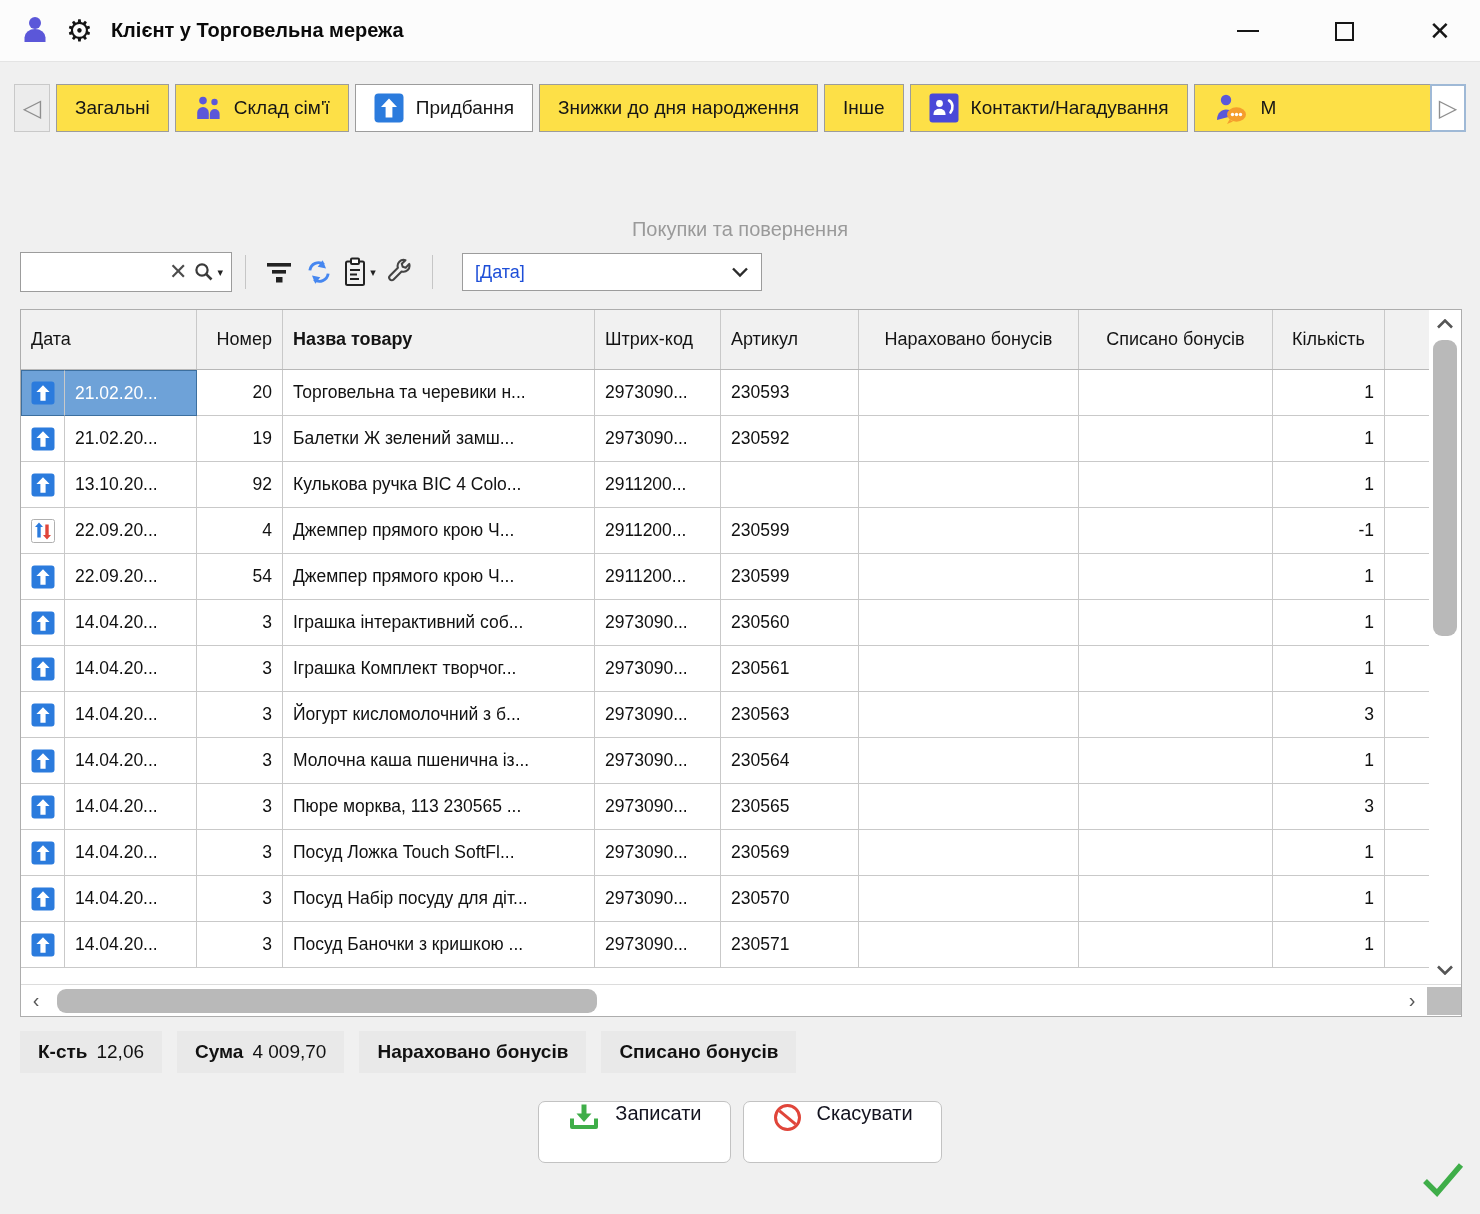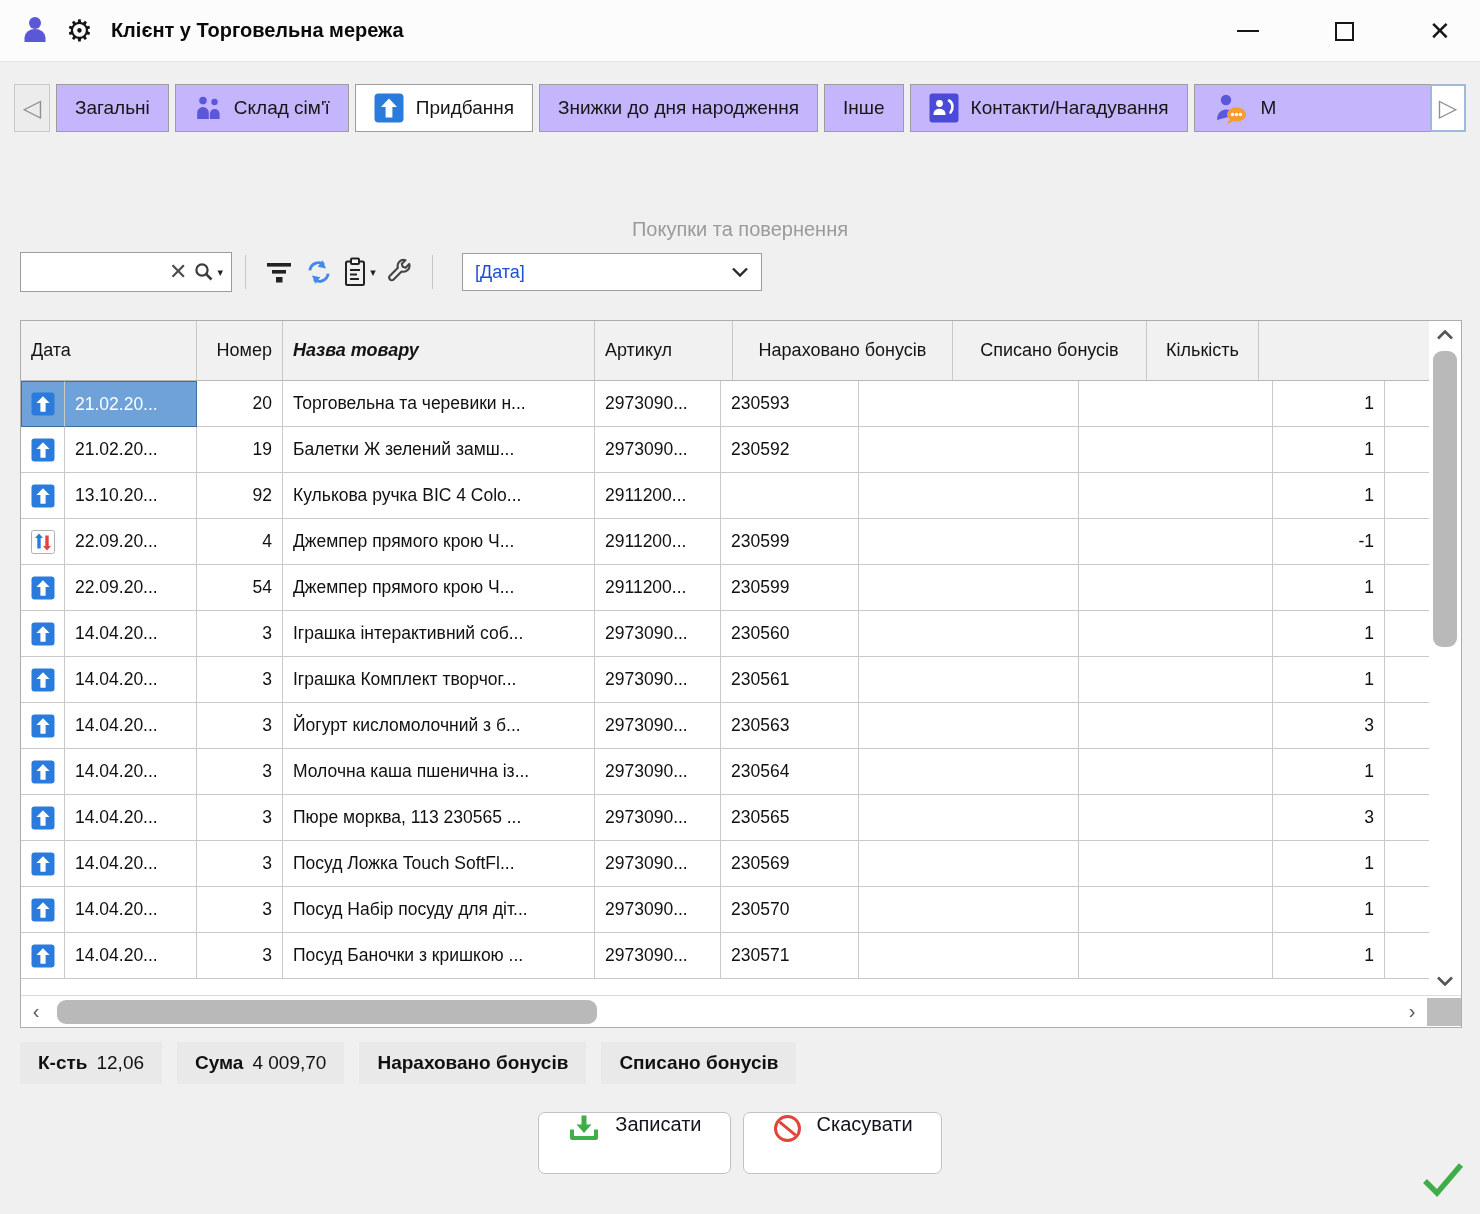--- a/index.html
+++ b/index.html
@@ -25,21 +25,21 @@
 
   
   .tabbar { margin-top:22px; padding:0 14px; height:48px; display:flex; align-items:stretch; }
   .nav-btn {
     width:36px; background:#ececec; border:1px solid #c9c9c9;
     display:flex; align-items:center; justify-content:center;
     font-size:24px; color:#8f8f8f; flex:none;
   }
   .nav-btn.right { border:2px solid #9fb9d6; background:#fff; }
   .tab {
-    margin-left:6px; padding:0 18px; background:#c4b5fd; border:1px solid #9c9c9c;
+    margin-left:6px; padding:0 18px; background:#fde047; border:1px solid #9c9c9c;
     display:flex; align-items:center; gap:12px; font-size:19px; color:#161616;
     white-space:nowrap; flex:none;
   }
   .tab.active { background:#ffffff; }
   .tab.partial { flex:1 1 auto; overflow:hidden; min-width:0; margin-right:-2px; }
   .tab .ticon { flex:none; display:flex; }
 
   
   .section-title { margin-top:86px; text-align:center; font-size:20px; color:#9a9a9a; }
   .toolbar { margin:10px 0 0 20px; display:flex; align-items:center; height:42px; }
@@ -52,27 +52,27 @@
   .sb-mag { display:flex; align-items:center; }
   .caret { font-size:11px; color:#222; margin-left:2px; }
   .tsep { width:1px; height:34px; background:#c6c6c6; margin:0 13px; }
   .tool-btn { width:40px; height:40px; display:flex; align-items:center; justify-content:center; }
   .dropdown {
     margin-left:16px; width:300px; height:38px; background:#fff; border:1px solid #9c9c9c;
     display:flex; align-items:center; justify-content:space-between; padding:0 12px; font-size:18px; color:#1d4ed8;
   }
 
   
-  .grid-wrap { margin:27px 18px 0 20px; border:1px solid #adadad; background:#fff; }
+  .grid-wrap { margin:16px 18px 0 20px; border:1px solid #adadad; background:#fff; }
   .grid-main { display:flex; }
   .grid-table { flex:1; min-width:0; }
   .thead { display:flex; height:60px; background:#f1f1f1; border-bottom:1px solid #b8b8b8; }
   .th { font-size:18px; color:#141414; line-height:58px; padding:0 10px; border-right:1px solid #c9c9c9;
         white-space:nowrap; overflow:hidden; flex:none; }
-  .th.bold { font-weight:bold;font-style:italic; }
+  .th.bold { font-weight:bold; }
   .th.right { text-align:right; }
   .th.center { text-align:center; }
   .trow { display:flex; height:46px; }
   .td { border-right:1px solid #c9c9c9; border-bottom:1px solid #c9c9c9; line-height:45px;
         font-size:17.5px; padding:0 10px; white-space:nowrap; overflow:hidden; flex:none; color:#111; }
   .td.right { text-align:right; }
   .c-icon { width:44px; display:flex; align-items:center; justify-content:center; padding:0; }
   .c-date { width:132px; }
   .c-datehead { width:176px; }
   .c-num  { width:86px; }
@@ -263,20 +263,21 @@
   </div>
 </div>
 
 <div class="grid-wrap">
   <div class="grid-main">
     <div class="grid-table">
       <div class="thead">
         <div class="th c-datehead">Дата</div>
         <div class="th c-num right">Номер</div>
         <div class="th c-name bold">Назва товару</div>
+        <div class="th c-bar">Штрих-код</div>
         <div class="th c-art">Артикул</div>
         <div class="th c-b1 center">Нараховано бонусів</div>
         <div class="th c-b2 center">Списано бонусів</div>
         <div class="th c-qty center">Кількість</div>
         <div class="th c-blank"></div>
       </div>
       <div id="table-body">
           <div class="trow selected">
     <div class="td c-icon">
   <svg width="24" height="24" viewBox="0 0 24 24">

